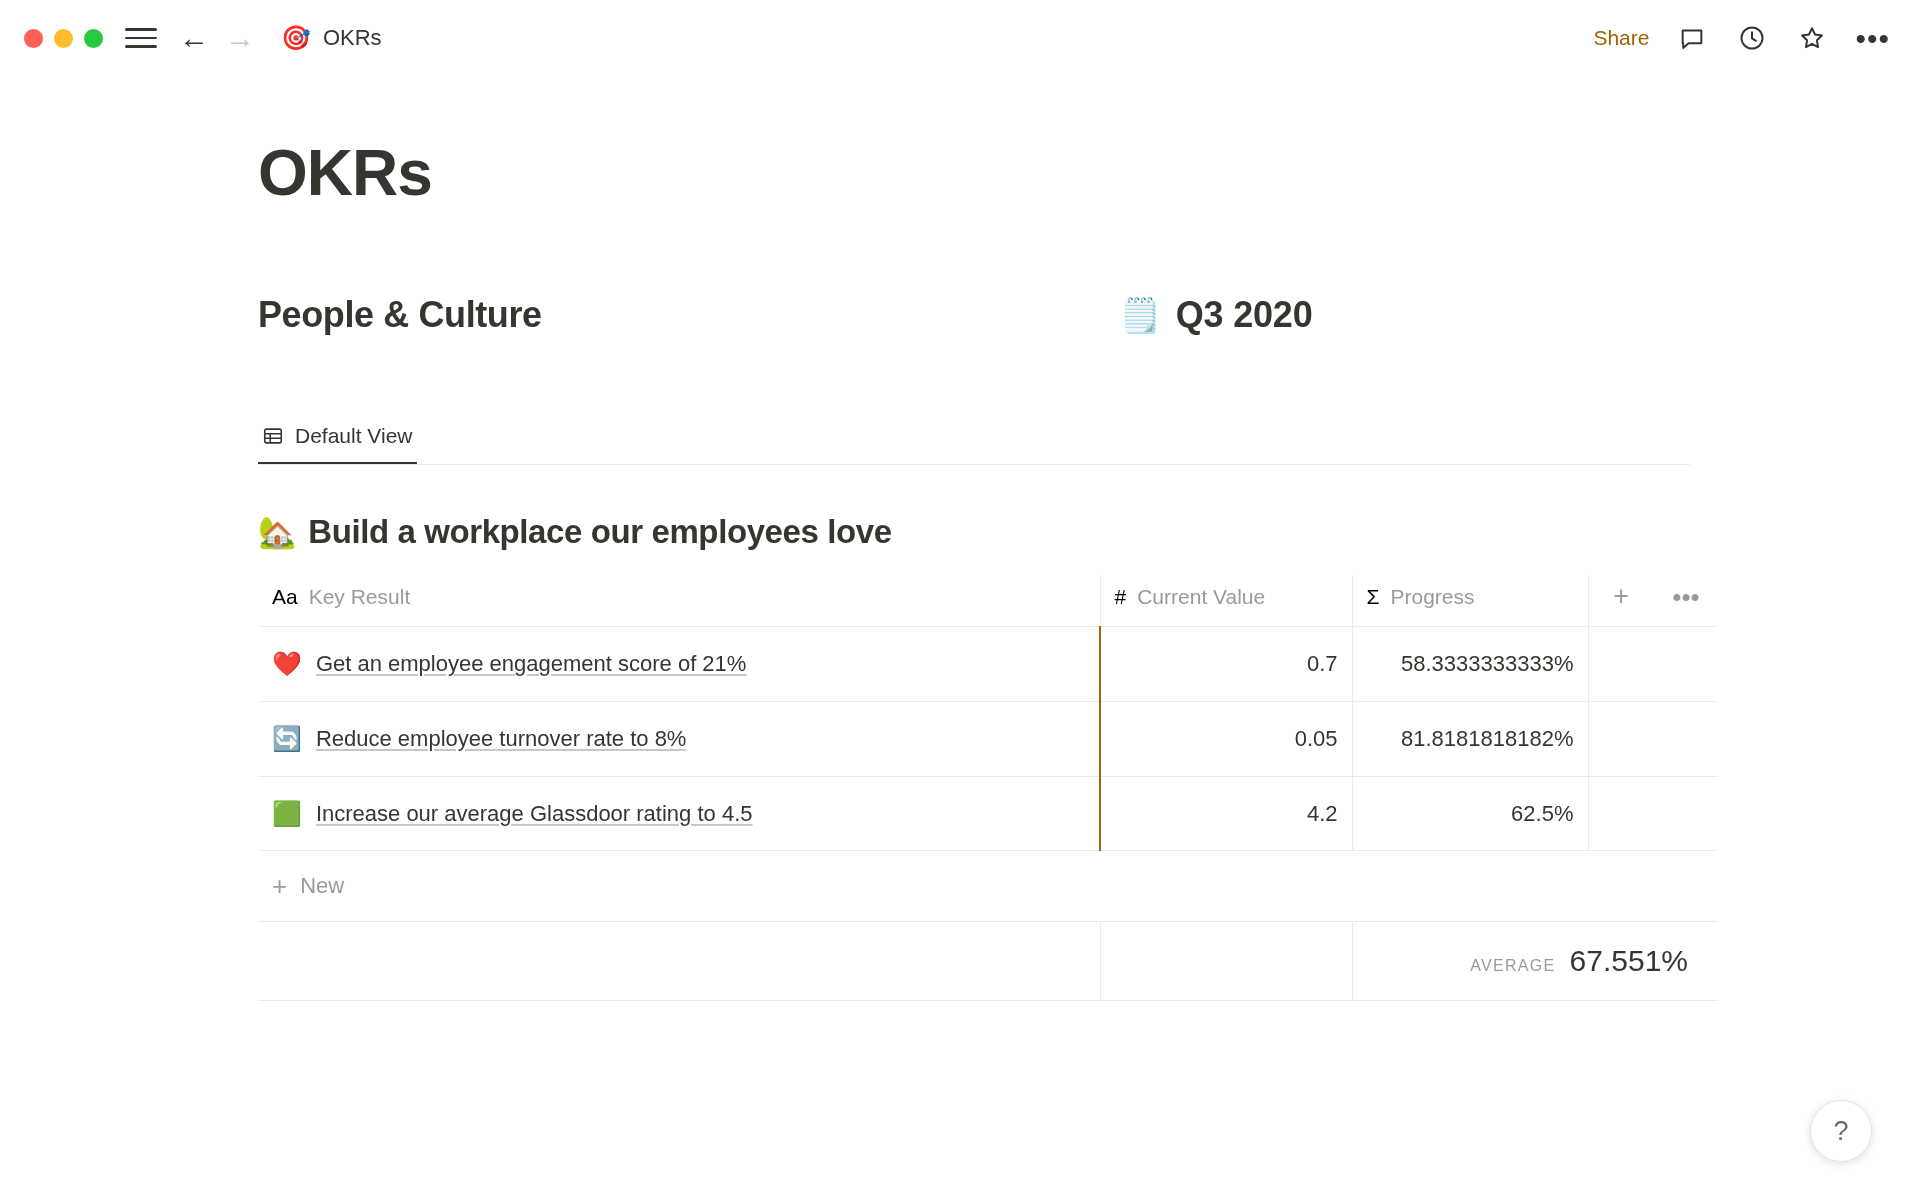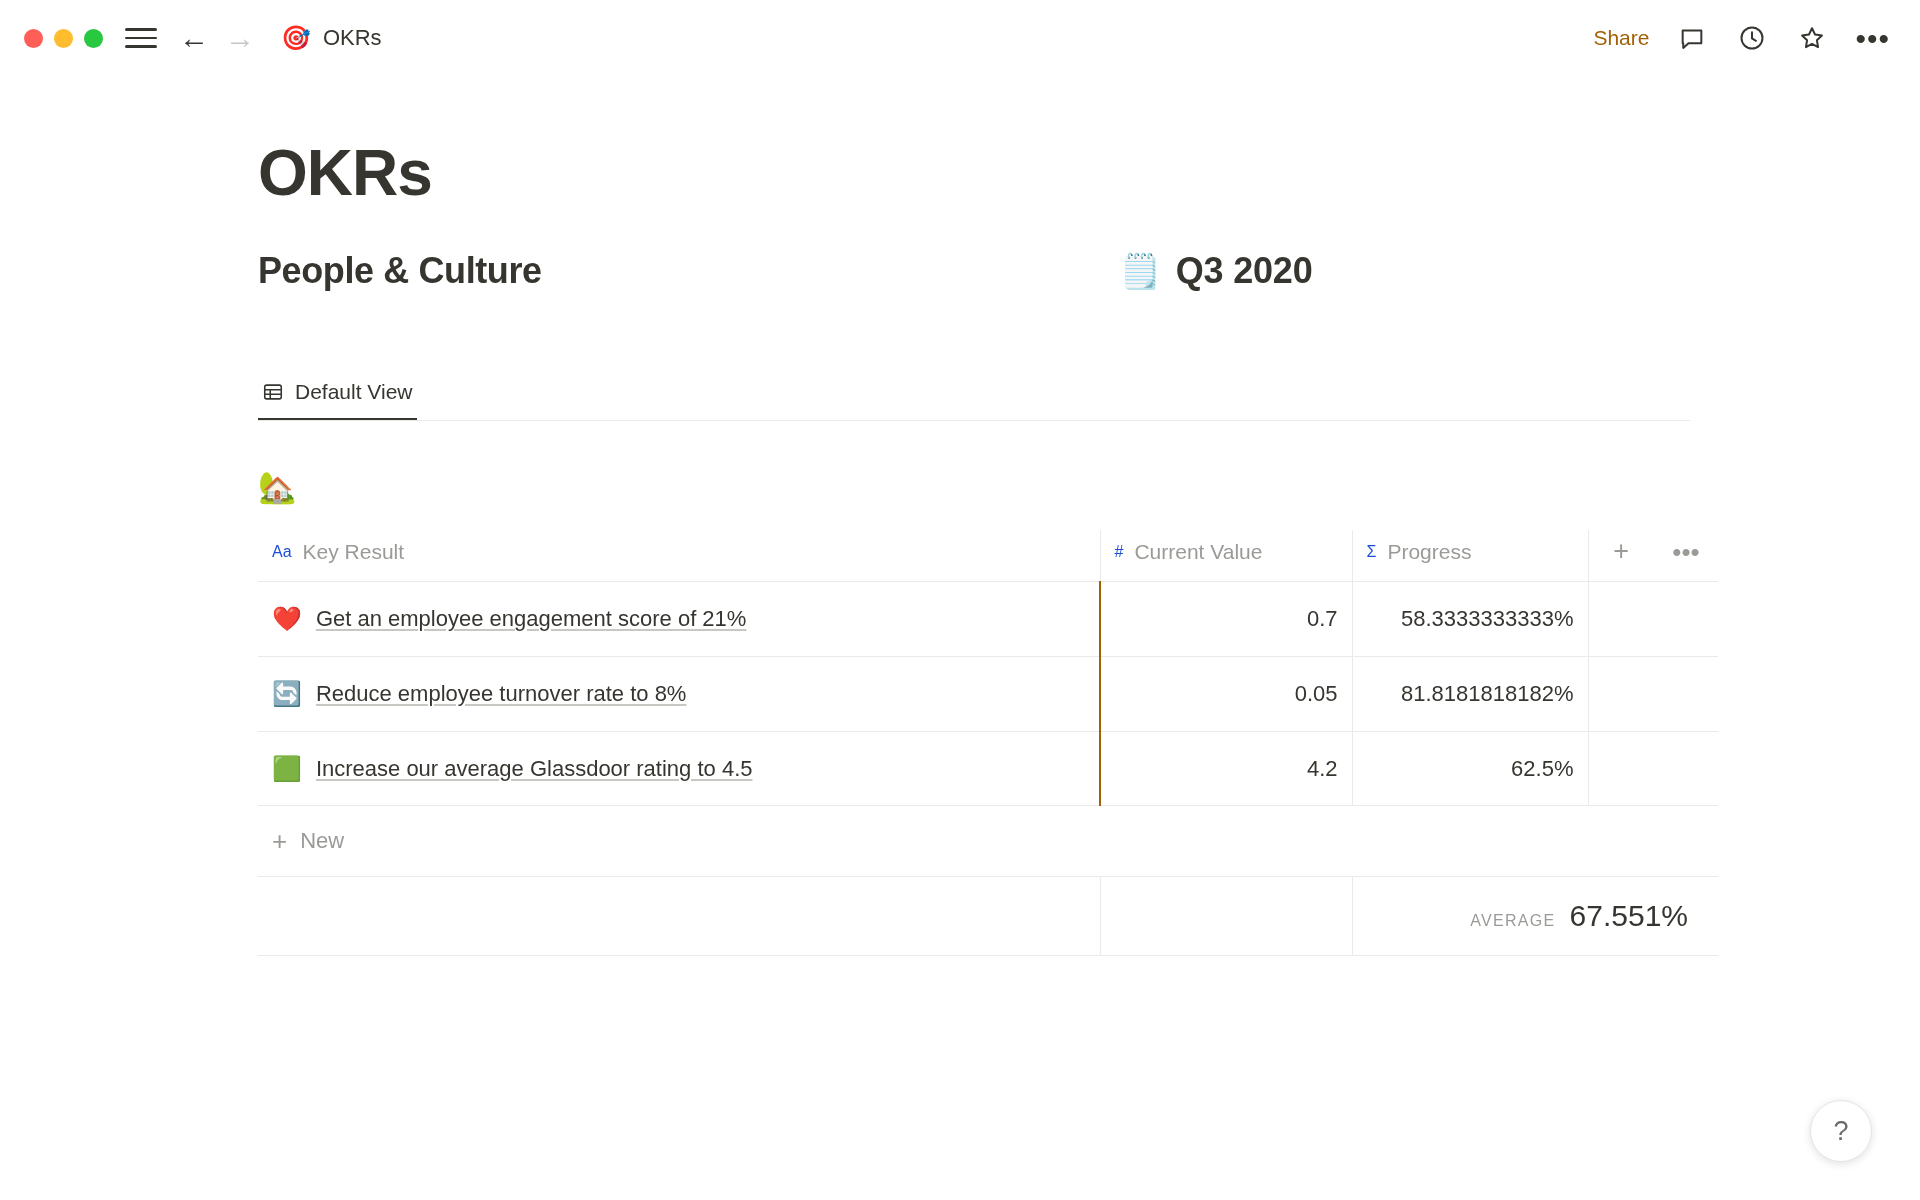--- a/index.html
+++ b/index.html
@@ -105,21 +105,21 @@
     font-size: 64px;
     font-weight: bold;
     letter-spacing: -1px;
     margin-top: 62px;
     line-height: 1.1;
   }
 
   .subhead-row {
     display: flex;
     align-items: center;
-    margin-top: 42px;
+    margin-top: 86px;
   }
   .subhead {
     font-size: 36px;
     font-weight: bold;
     letter-spacing: -0.4px;
   }
   .quarter {
     font-size: 36px;
     font-weight: bold;
     letter-spacing: -0.2px;
@@ -181,21 +181,21 @@
     padding: 6px 14px 14px 14px;
     border-bottom: 1px solid #ebeae8;
   }
   .th-inner { display: flex; align-items: center; gap: 11px; }
   .col-key { width: 842px; }
   .col-value { width: 252px; border-left: 1px solid #ebeae8; }
   .col-progress { width: 236px; border-left: 1px solid #ebeae8; }
   .col-add { width: 66px; border-left: 1px solid #ebeae8; }
   .col-opts { width: 64px; }
 
-  .type-icon { color: #1d4ed8; font-size: 16px; display: inline-flex; }
+  .type-icon { color: #000000; font-size: 21px; display: inline-flex; }
 
   table.okr tbody td {
     font-size: 22px;
     color: #37352f;
     padding: 22px 14px;
   }
   td.cell-key {
     padding-left: 16px;
   }
   .key-inner {
@@ -366,20 +366,21 @@
             <rect x="3" y="4.5" width="18" height="15" rx="2"></rect>
             <path d="M3 9.5h18M3 14.5h18M9 9.5v10"></path>
           </svg>
         </span>
         <span>Default View</span>
       </div>
     </div>
 
     <div class="db-title">
       <span class="emoji">🏡</span>
+      <span>Build a workplace our employees love</span>
     </div>
 
     <table class="okr">
       <colgroup>
         <col class="col-key">
           <col class="col-value">
           <col class="col-progress">
           <col class="col-add">
           <col class="col-opts">
       </colgroup>

